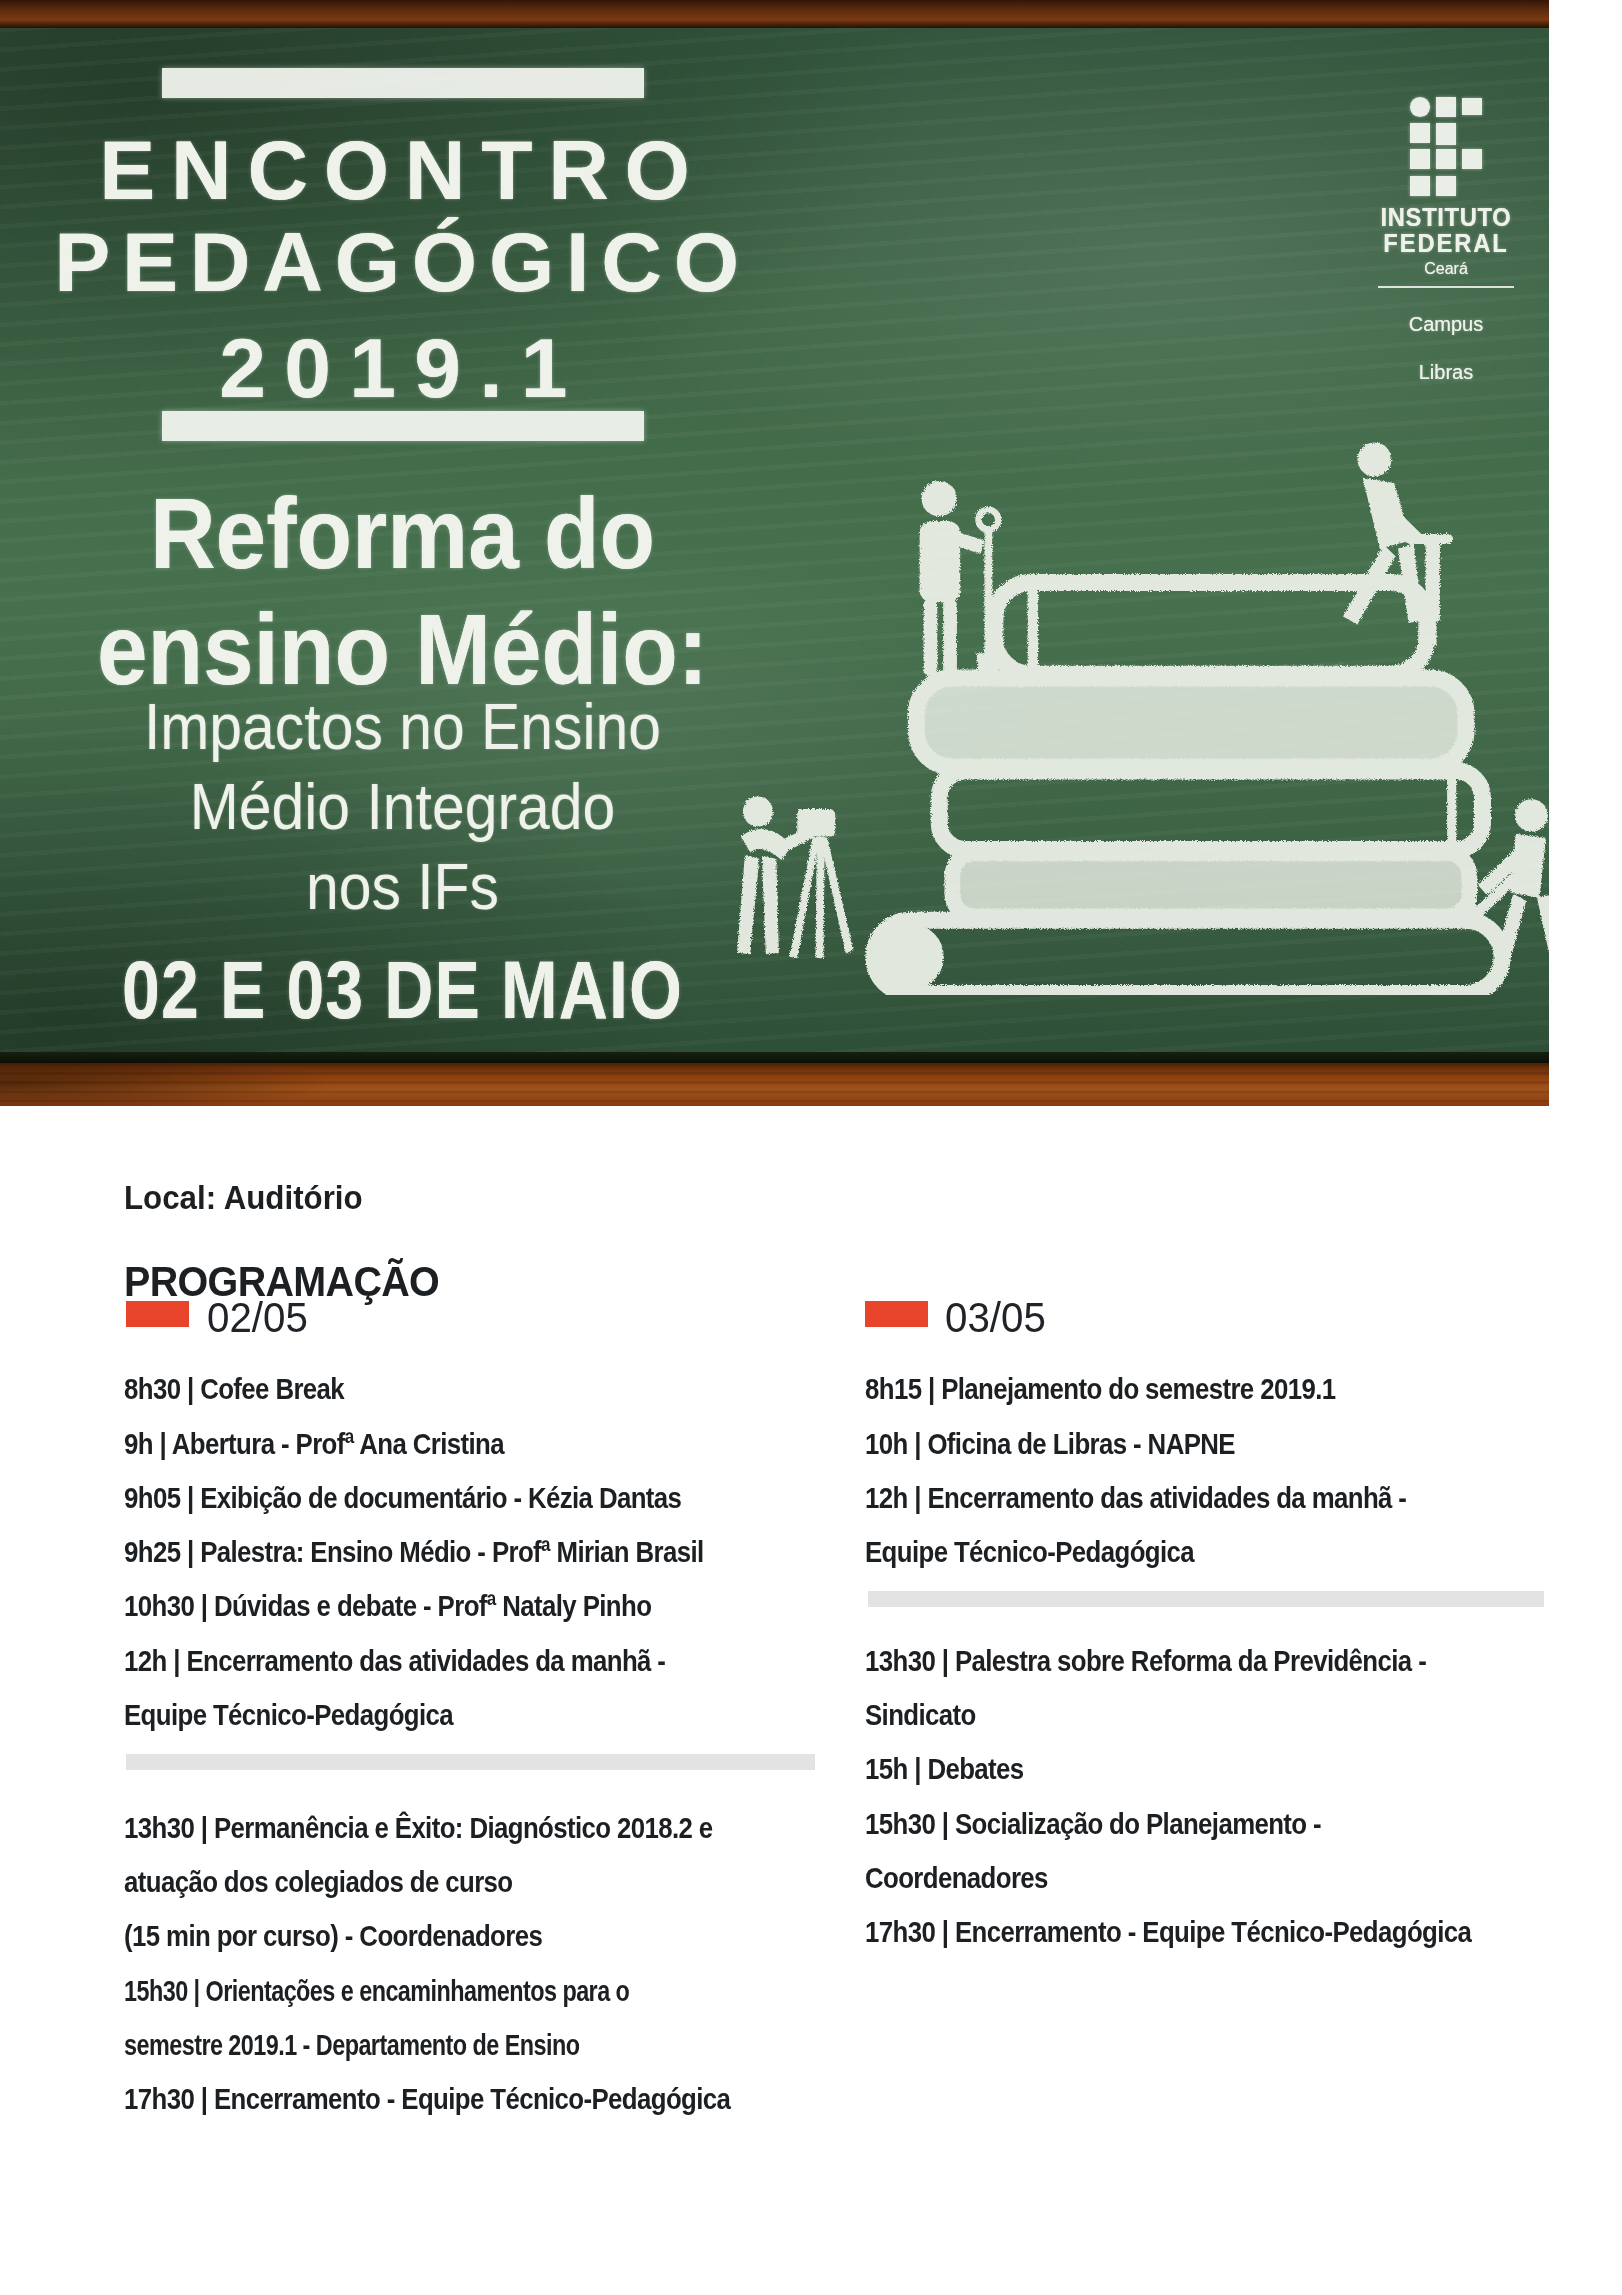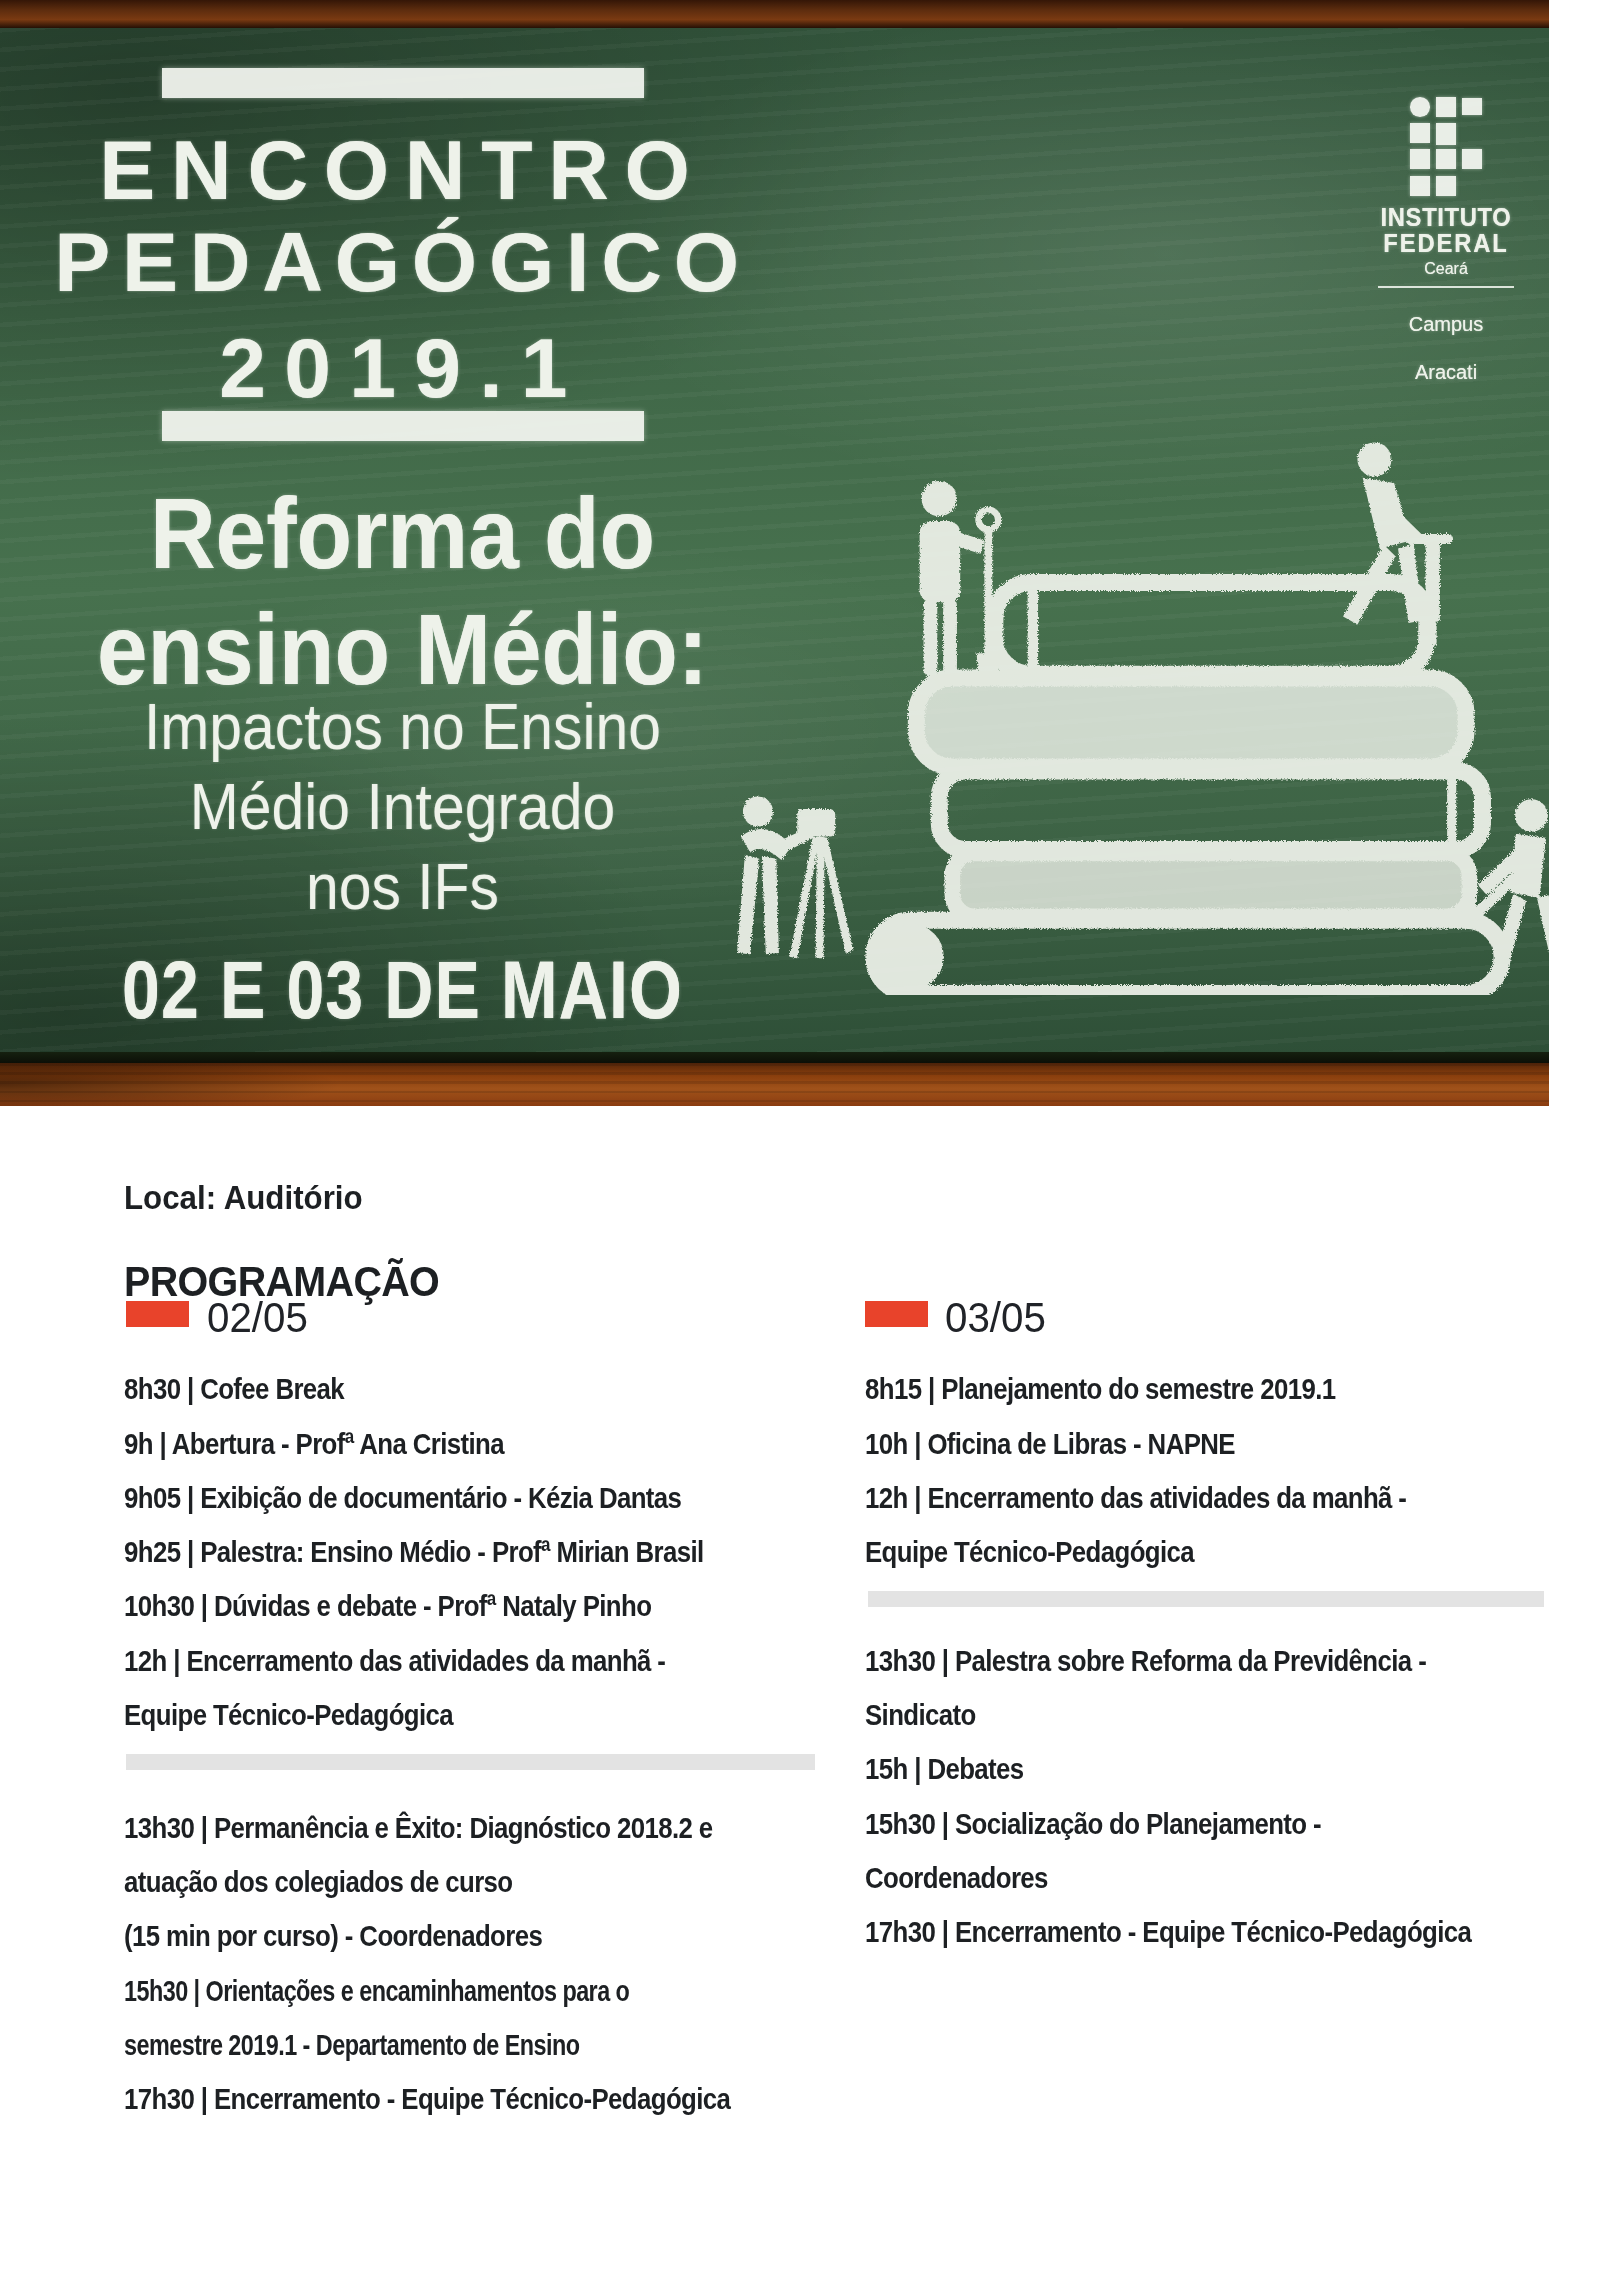--- a/index.html
+++ b/index.html
@@ -115,21 +115,21 @@
         <div class="cell" style="left:26px;top:52px;"></div>
         <div class="cell" style="left:52px;top:52px;"></div>
         <div class="cell" style="left:0;top:79px;"></div>
         <div class="cell" style="left:26px;top:79px;"></div>
       </div>
       <div class="logo-line1">INSTITUTO</div>
       <div class="logo-line2">FEDERAL</div>
       <div class="logo-region">Ceará</div>
       <div class="logo-divider"></div>
       <div class="logo-campus">Campus</div>
-      <div class="logo-campus">Aracati</div>
+      <div class="logo-campus">Libras</div>
     </div>
 
     <svg class="illus" viewBox="0 0 1340 930">
       <defs>
         <filter id="chalkf" x="-5%" y="-5%" width="110%" height="110%">
           <feTurbulence type="fractalNoise" baseFrequency="0.9" numOctaves="2" result="n"></feTurbulence>
           <feDisplacementMap in="SourceGraphic" in2="n" scale="7"></feDisplacementMap>
         </filter>
       </defs>
       <g filter="url(#chalkf)" opacity="0.93" stroke="#eef2ea" fill="none" stroke-linecap="round" stroke-linejoin="round">

